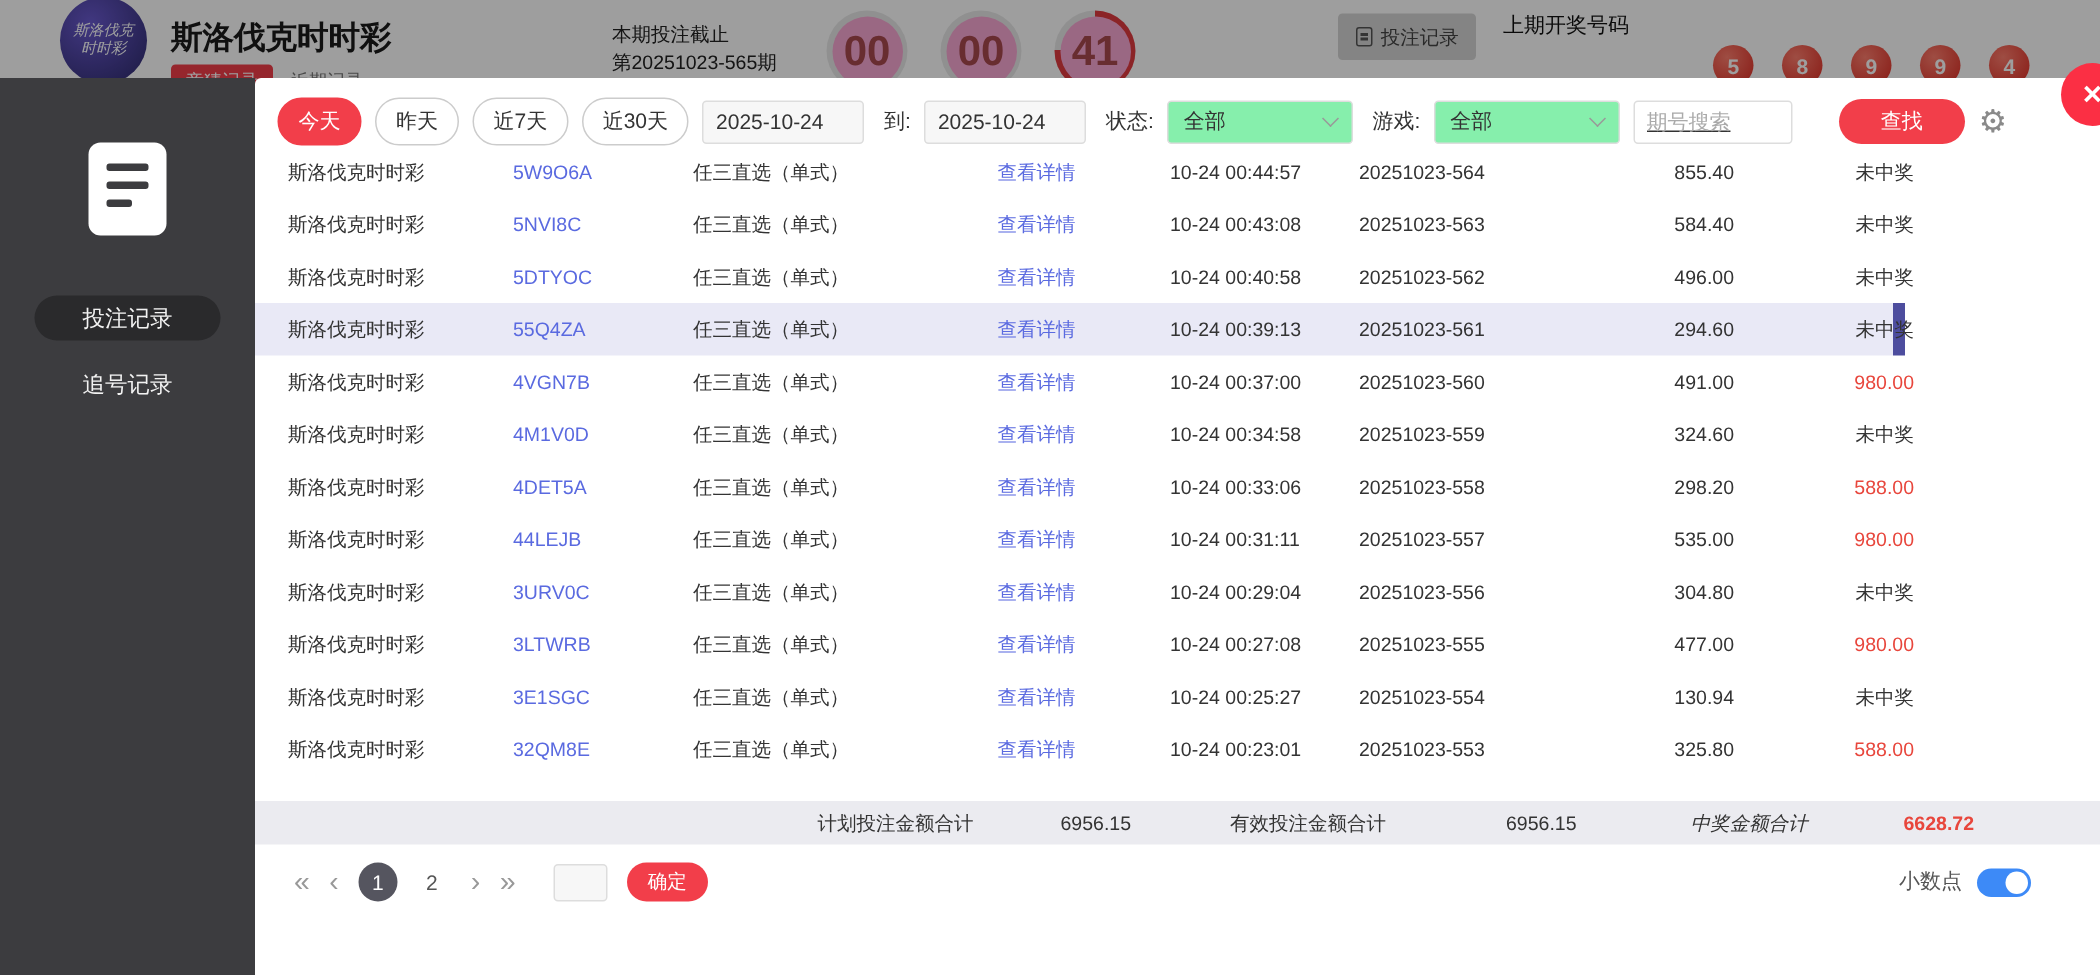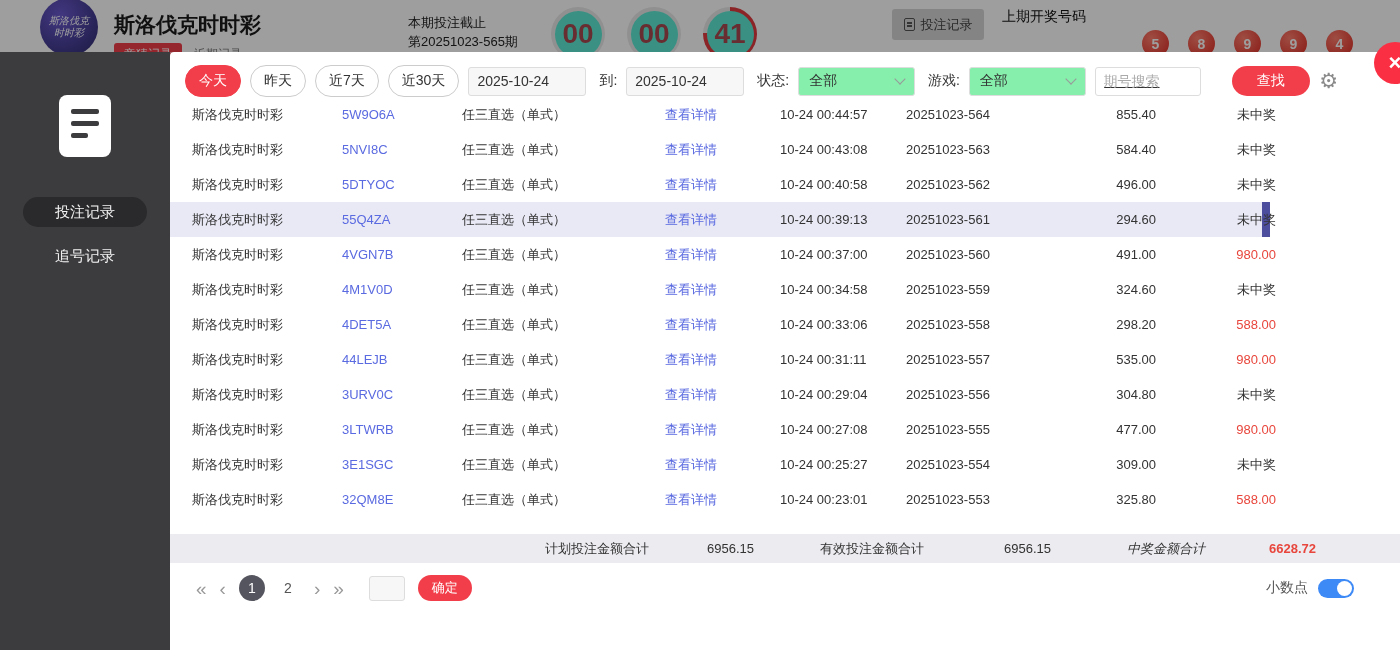--- a/index.html
+++ b/index.html
@@ -12,21 +12,21 @@
     background:radial-gradient(circle at 35% 30%,#6a5ad0,#2c2969);display:flex;flex-direction:column;
     align-items:center;justify-content:center;color:#fff;font-size:10px;font-style:italic;line-height:12px;}
   .site-title{position:absolute;left:114px;top:11px;font-size:21px;font-weight:bold;color:#1a1a1a;}
   .header-tabs{position:absolute;left:114px;top:43px;display:flex;gap:12px;align-items:center;font-size:12px;}
   .tab-red{background:#f23e4a;color:#fff;padding:3px 10px;border-radius:3px;}
   .tab-gray{color:#777;}
   .deadline{position:absolute;left:408px;top:13px;font-size:13px;color:#222;line-height:19px;}
   .countdown{position:absolute;left:551px;top:7px;display:flex;gap:22px;}
   .ring{width:54px;height:54px;border-radius:50%;background:#e9e9e9;display:flex;align-items:center;justify-content:center;}
   .ring.red{background:conic-gradient(#e03a40 0 272deg,#e9e9e9 272deg 360deg);}
-  .ring-in{width:47px;height:47px;border-radius:50%;background:#5eead4;display:flex;align-items:center;justify-content:center;
+  .ring-in{width:47px;height:47px;border-radius:50%;background:#f9a8d4;display:flex;align-items:center;justify-content:center;
     font-size:28px;font-weight:bold;color:#a8494e;}
   .bet-btn{position:absolute;left:892px;top:9px;width:92px;height:31px;background:#d6d6d6;border-radius:3px;
     display:flex;align-items:center;justify-content:center;gap:6px;font-size:13px;color:#444;cursor:pointer;}
   .doc-mini{width:11px;height:13px;border:1.5px solid #555;border-radius:2px;position:relative;}
   .doc-mini::after{content:"";position:absolute;left:2px;top:3px;width:5px;height:1.5px;background:#555;box-shadow:0 3px 0 #555;}
   .last-draw-label{position:absolute;left:1002px;top:8px;font-size:14px;color:#111;}
   .balls{position:absolute;left:1142px;top:30px;display:flex;gap:19px;}
   .ball{width:27px;height:27px;border-radius:50%;background:radial-gradient(circle at 35% 30%,#ff7d6d,#dd2b22);
     color:#fff;font-size:14px;font-weight:bold;display:flex;align-items:center;justify-content:center;}
 
@@ -45,21 +45,21 @@
   .side-item + .side-item{margin-top:14px;}
 
   
   .modal{position:absolute;left:170px;top:52px;right:0;bottom:0;background:#fff;z-index:3;border-top-left-radius:4px;}
   .close-btn{position:absolute;top:-10px;right:-16px;width:42px;height:42px;border-radius:50%;border:none;
     background:#fb2f44;color:#fff;font-size:22px;font-weight:bold;z-index:5;cursor:pointer;line-height:42px;text-align:center;}
 
   .filter-bar{display:flex;align-items:center;margin:13px 20px 0 15px;height:32px;gap:9px;font-size:14px;color:#333;}
   .qbtn{padding:6px 13px;border:1px solid #ccc;border-radius:16px;background:#fff;font-size:14px;color:#333;cursor:pointer;white-space:nowrap;}
   .qbtn.active{background:#f23e4a;border-color:#f23e4a;color:#fff;}
-  .date-input{width:118px;height:29px;border:1px solid #ddd;background:#f7f7f7;border-radius:3px;padding:0 8px;font-size:14px;color:#333;}
+  .date-input{width:108px;height:29px;border:1px solid #ddd;background:#f7f7f7;border-radius:3px;padding:0 8px;font-size:14px;color:#333;}
   .flabel{white-space:nowrap;margin-left:4px;}
   .select{width:128px;height:29px;border:1px solid #ddd;border-radius:3px;display:flex;align-items:center;
     justify-content:space-between;padding:0 10px;background:#86efac;cursor:pointer;}
   .chev{width:8px;height:8px;border-right:1.5px solid #999;border-bottom:1.5px solid #999;transform:rotate(45deg);margin-top:-4px;}
   .search-input{width:106px;height:29px;border:1px solid #ddd;border-radius:3px;padding:0 8px;font-size:14px;color:#333;background:#fff;text-decoration:underline;}
   .search-input::placeholder{color:#aaa;}
   .find-btn{width:88px;height:30px;border:none;border-radius:15px;background:#f23e4a;color:#fff;font-size:14px;margin-left:22px;cursor:pointer;}
   .gear{margin-left:auto;margin-right:42px;font-size:21px;color:#8a8a8a;cursor:pointer;background:none;border:none;}
 
   .t-head,.t-row{display:grid;grid-template-columns:150px 120px 140px 178px 126px 146px 104px 120px 1fr;
@@ -282,21 +282,21 @@
           <div class="c col7 won">980.00</div>
           <div class="c col8"></div>
         </div>
         <div class="t-row">
           <div class="c col0">斯洛伐克时时彩</div>
           <div class="c col1 link">3E1SGC</div>
           <div class="c col2">任三直选（单式）</div>
           <div class="c col3"><span class="link">查看详情</span></div>
           <div class="c col4">10-24 00:25:27</div>
           <div class="c col5">20251023-554</div>
-          <div class="c col6">309.00</div>
+          <div class="c col6">130.94</div>
           <div class="c col7">未中奖</div>
           <div class="c col8"></div>
         </div>
         <div class="t-row">
           <div class="c col0">斯洛伐克时时彩</div>
           <div class="c col1 link">32QM8E</div>
           <div class="c col2">任三直选（单式）</div>
           <div class="c col3"><span class="link">查看详情</span></div>
           <div class="c col4">10-24 00:23:01</div>
           <div class="c col5">20251023-553</div>

